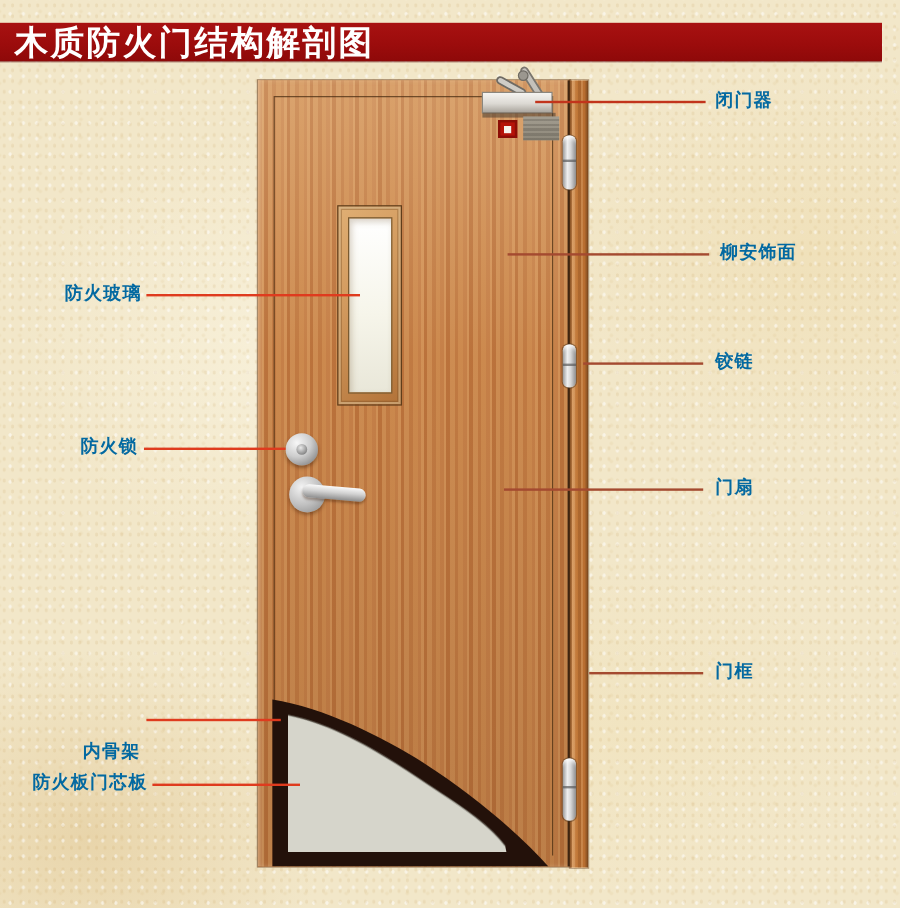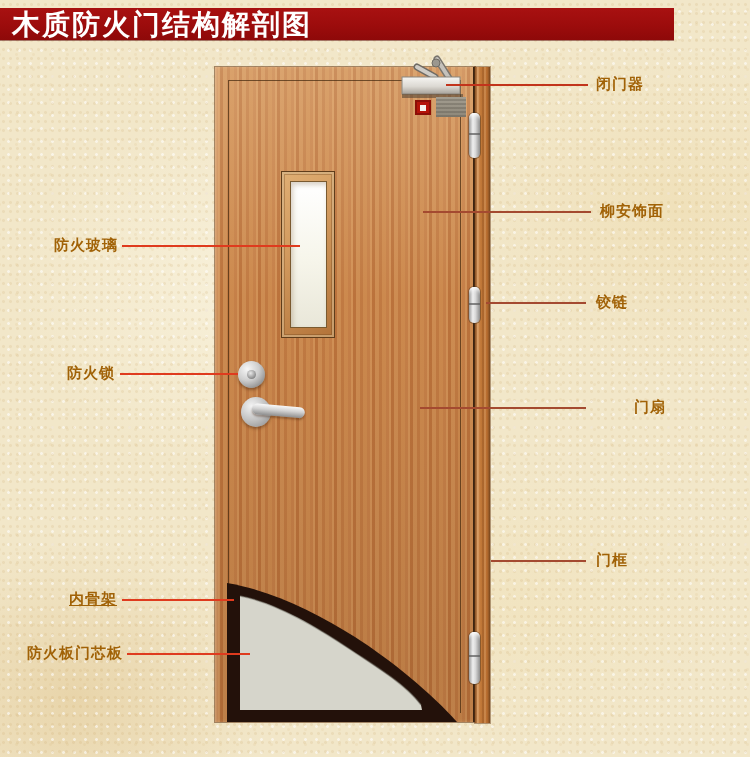--- a/index.html
+++ b/index.html
@@ -18,21 +18,21 @@
     background-image:
       radial-gradient(rgba(198,160,94,.16) 1px, transparent 1.6px),
       radial-gradient(rgba(255,255,255,.55) 1px, transparent 1.6px),
       radial-gradient(rgba(208,174,108,.12) 1.2px, transparent 2px);
     background-size:7px 9px, 11px 13px, 17px 15px;
     background-position:0 0, 3px 5px, 8px 2px;
   }
 
   
   .title-bar{
-    position:absolute;left:0;top:8px;width:674px;height:32px;z-index:5;
+    position:absolute;left:0;top:19px;width:735px;height:32px;z-index:5;
     background:linear-gradient(180deg,#a81111,#9c0c0c 55%,#8e0909);
     box-shadow:0 1px 0 rgba(90,10,10,.5);
   }
   .title-bar span{
     display:block;padding-left:12px;line-height:33px;
     font-size:28px;font-weight:bold;color:#ffffff;letter-spacing:2px;
   }
 
   
   .door-area{position:absolute;inset:0;z-index:1;}
@@ -126,43 +126,43 @@
   .leader.arrow::after{
     content:"";position:absolute;right:-6px;top:-3px;width:0;height:0;
     border-left:7px solid inherit;
     border-top:4px solid transparent;border-bottom:4px solid transparent;
   }
   .leader-l{background:#df3b1e;}
   .leader-l.arrow::after{border-left-color:#df3b1e;}
   .leader-r{background:#a44a30;}
   .leader-c{background:#c2341c;}
   .lbl{
-    position:absolute;z-index:7;font-size:15px;font-weight:600;color:#a16207;
+    position:absolute;z-index:7;font-size:15px;font-weight:600;color:#0369a1;
     line-height:20px;white-space:nowrap;letter-spacing:1px;
   }
   .lbl-left{text-align:right;margin-left:34px;}
 
   .ln-glass{left:122px;top:245px;width:178px;}
   .ln-lock{left:120px;top:373px;width:118px;}
   .ln-skeleton{left:122px;top:599px;width:112px;}
   .ln-core{left:127px;top:653px;width:123px;}
   .ln-closer{left:446px;top:84px;width:142px;}
   .ln-veneer{left:423px;top:211px;width:168px;}
   .ln-hinge{left:486px;top:302px;width:100px;}
   .ln-leaf{left:420px;top:407px;width:166px;}
   .ln-frame{left:491px;top:560px;width:95px;}
 
   .lb-glass{right:632px;top:235px;}
   .lb-lock{right:635px;top:363px;}
-  .lb-skeleton{right:633px;top:589px;text-decoration:underline;}
+  .lb-skeleton{right:633px;top:617px;}
   .lb-core{right:627px;top:643px;}
   .lb-closer{left:596px;top:74px;}
   .lb-veneer{left:600px;top:201px;}
   .lb-hinge{left:596px;top:292px;}
-  .lb-leaf{left:596px;top:397px;margin-left:38px;}
+  .lb-leaf{left:596px;top:397px;}
   .lb-frame{left:596px;top:550px;}
 
   
   .note{
     position:absolute;left:540px;top:611px;width:176px;z-index:6;
     color:#8d7c5e;font-size:10.5px;font-weight:600;letter-spacing:.2px;
   }
   .note div{line-height:19.4px;white-space:nowrap;}
 </style>
 </head>

